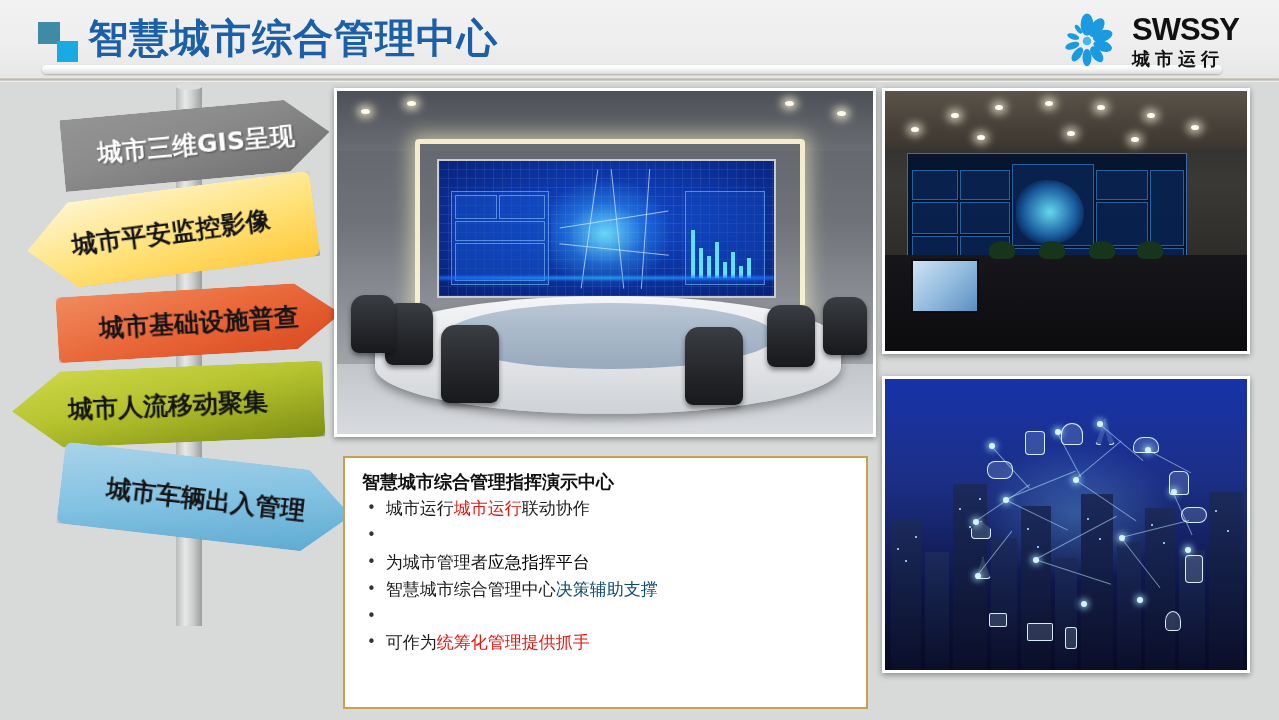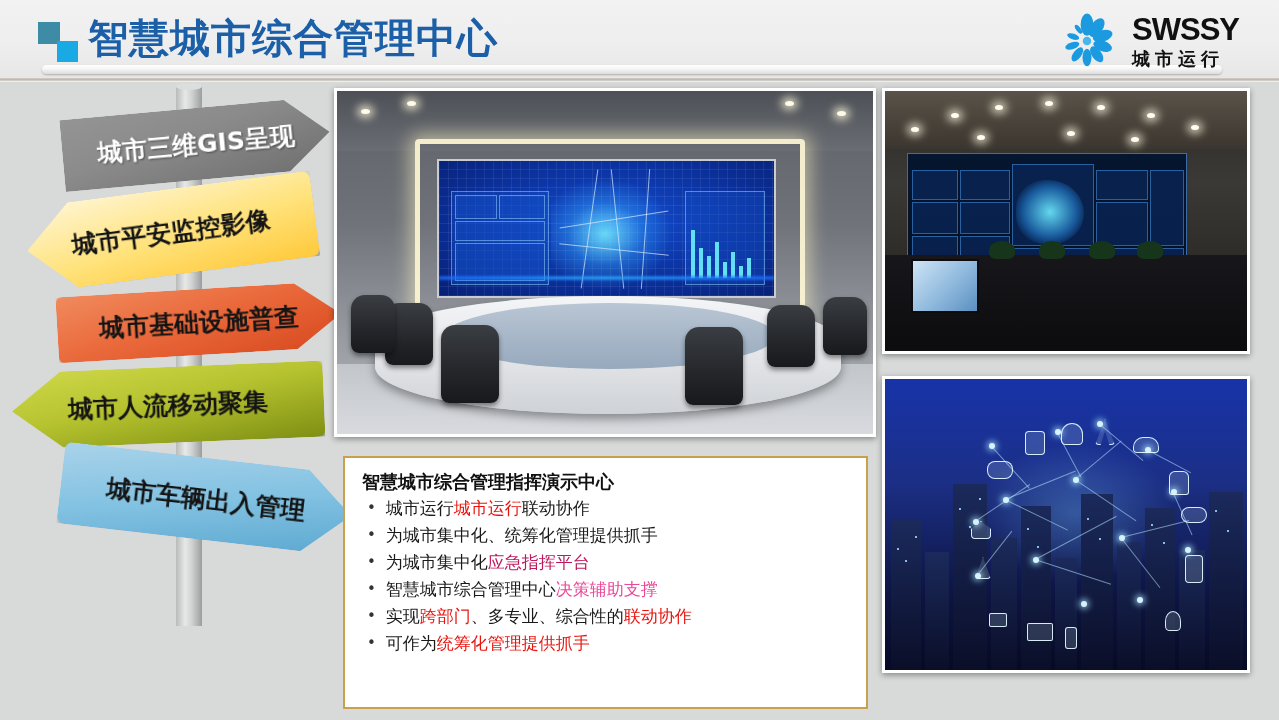--- a/index.html
+++ b/index.html
@@ -470,33 +470,31 @@
 
   <div class="textbox">
     <div class="tb-title">智慧城市综合管理指挥演示中心</div>
     <ul class="tb-list" id="bullet-list">
         <li class="tb-li">
           <span class="tb-dot">•</span>
           <span class="tb-txt"><span>城市运行</span><span class="hl" style="color: rgb(232, 21, 15);">城市运行</span><span>联动协作</span></span>
         </li>
         <li class="tb-li">
           <span class="tb-dot">•</span>
-          <span class="tb-txt"><span>为城市集中化、统筹化管理提供抓手</span></span>
         </li>
         <li class="tb-li">
           <span class="tb-dot">•</span>
-          <span class="tb-txt"><span>为城市集中化</span><span class="hl" style="color: #be185d; font-family: Liberation Serif, serif;">应急指挥平台</span></span>
+          <span class="tb-txt"><span>为城市管理者</span><span class="hl" style="color: #000000; font-family: Liberation Serif, serif;">应急指挥平台</span></span>
         </li>
         <li class="tb-li">
           <span class="tb-dot">•</span>
-          <span class="tb-txt"><span>智慧城市综合管理中心</span><span class="hl" style="color: #ec4899; margin-top: 28px;">决策辅助支撑</span></span>
+          <span class="tb-txt"><span>智慧城市综合管理中心</span><span class="hl" style="color: #0c4a6e; margin-top: 28px;">决策辅助支撑</span></span>
         </li>
         <li class="tb-li">
           <span class="tb-dot">•</span>
-          <span class="tb-txt"><span>实现</span><span class="hl" style="color: rgb(232, 21, 15);">跨部门</span><span>、多专业、综合性的</span><span class="hl" style="color: rgb(232, 21, 15);">联动协作</span></span>
         </li>
         <li class="tb-li">
           <span class="tb-dot">•</span>
           <span class="tb-txt"><span>可作为</span><span class="hl" style="color: rgb(232, 21, 15);">统筹化管理提供抓手</span></span>
         </li>
       </ul>
   </div>
 
 </div>
 

